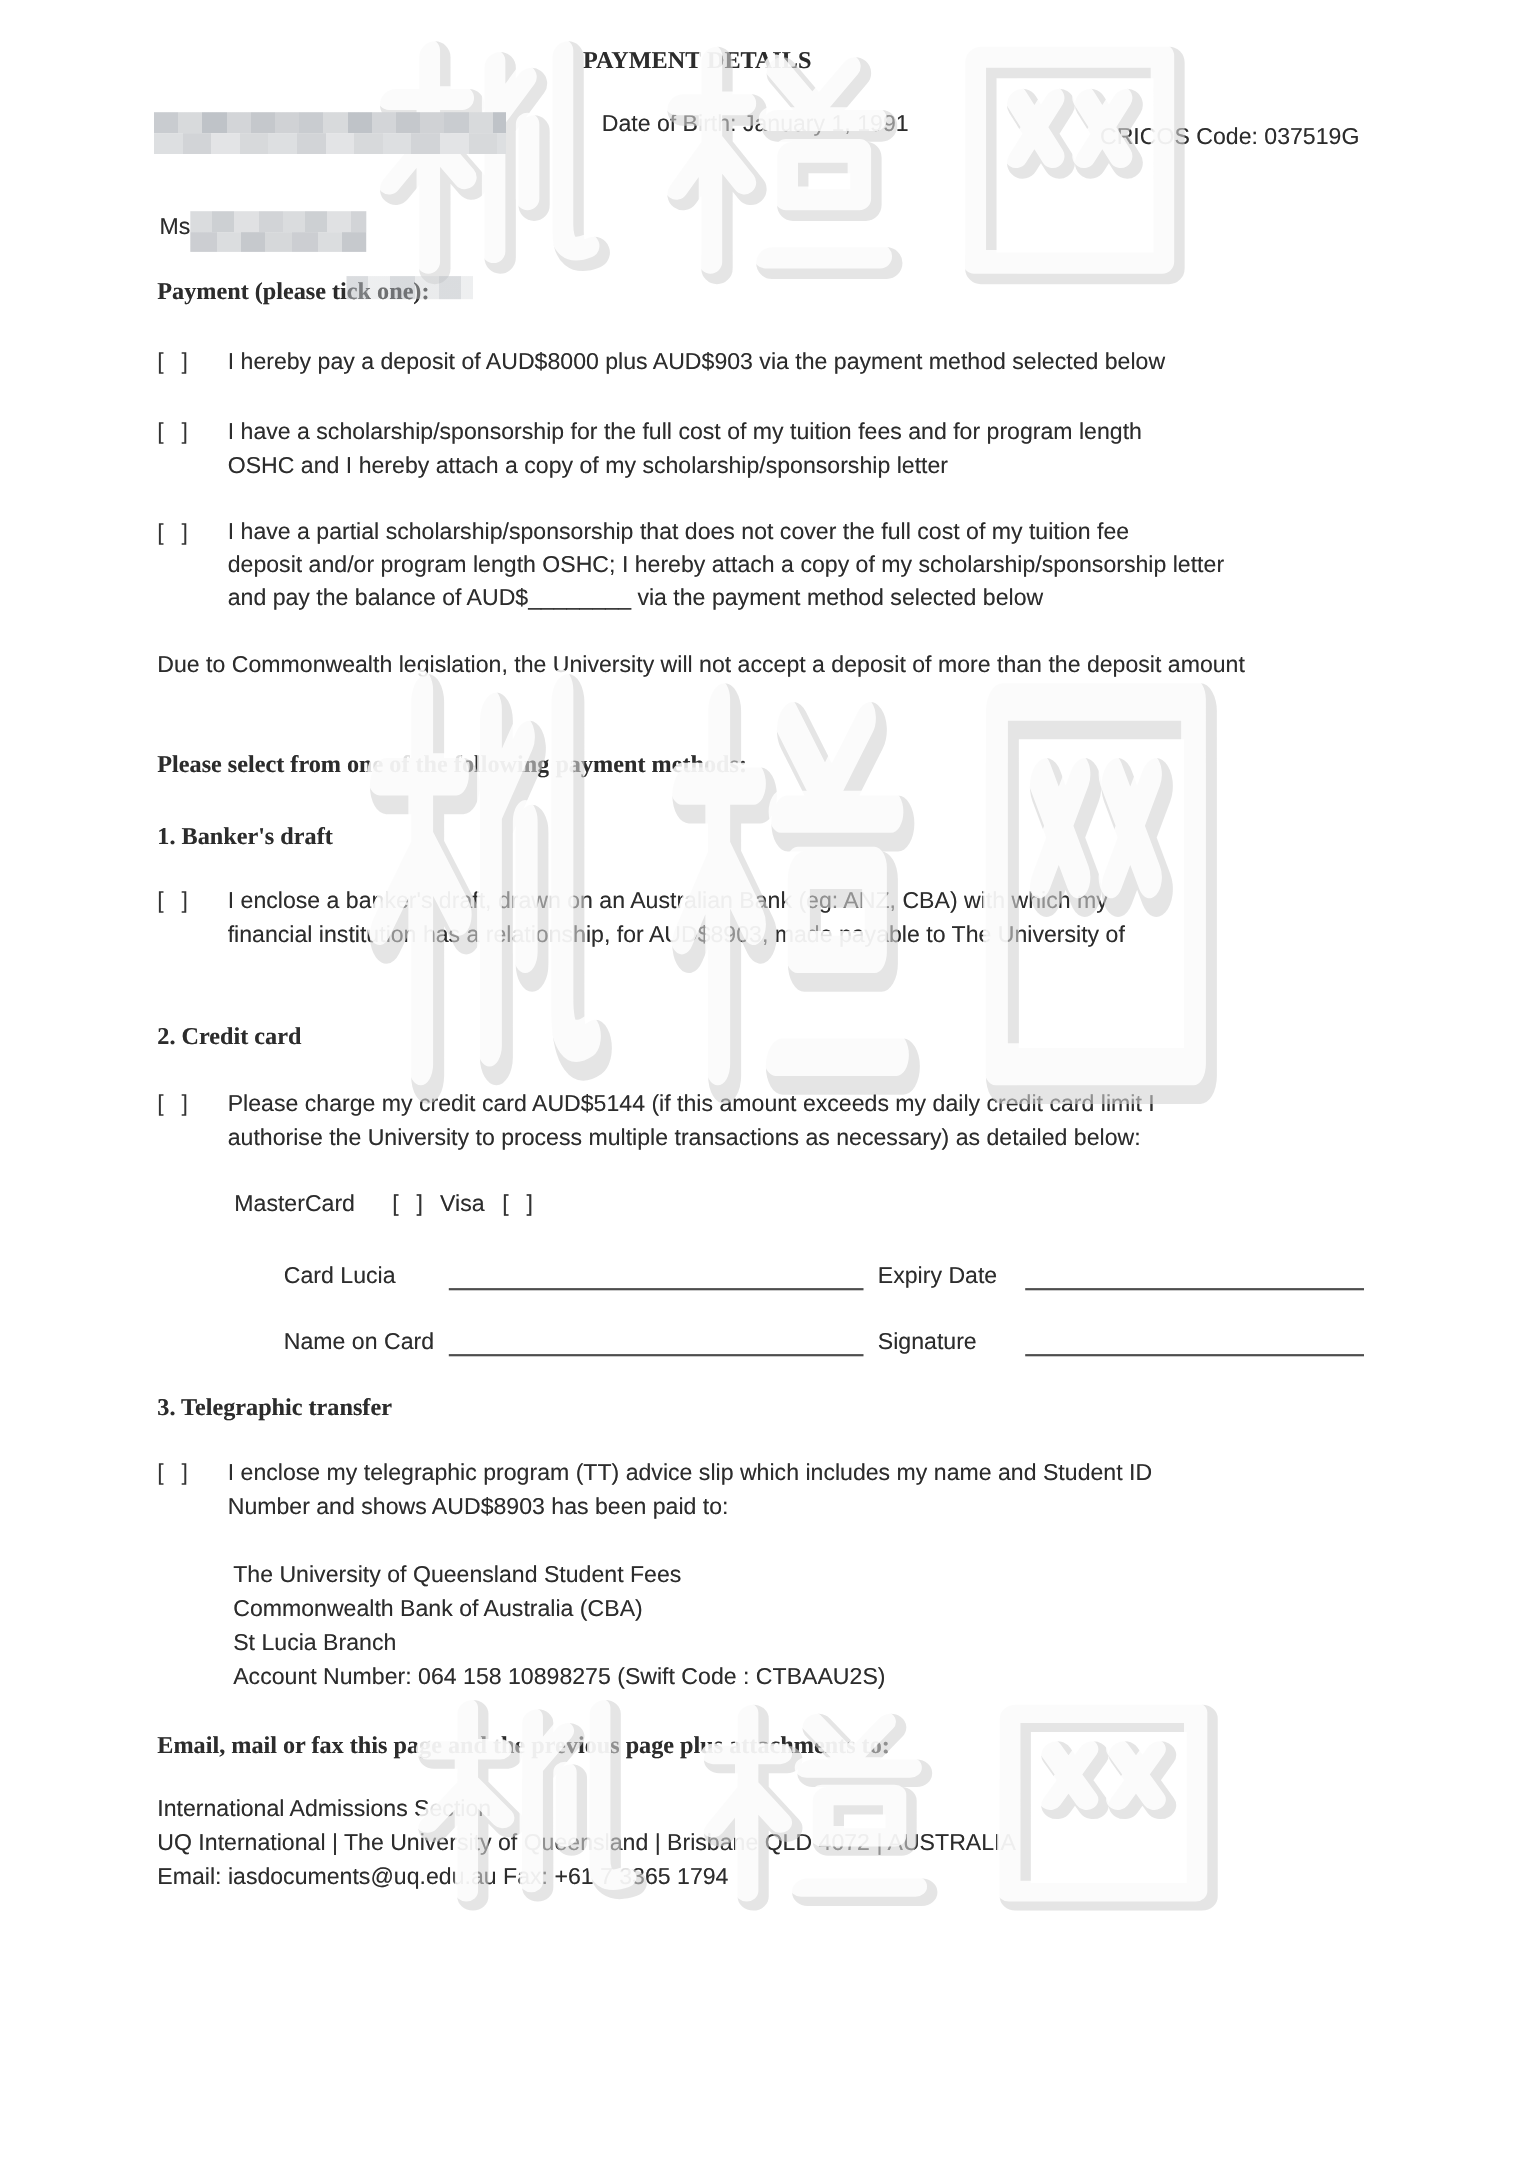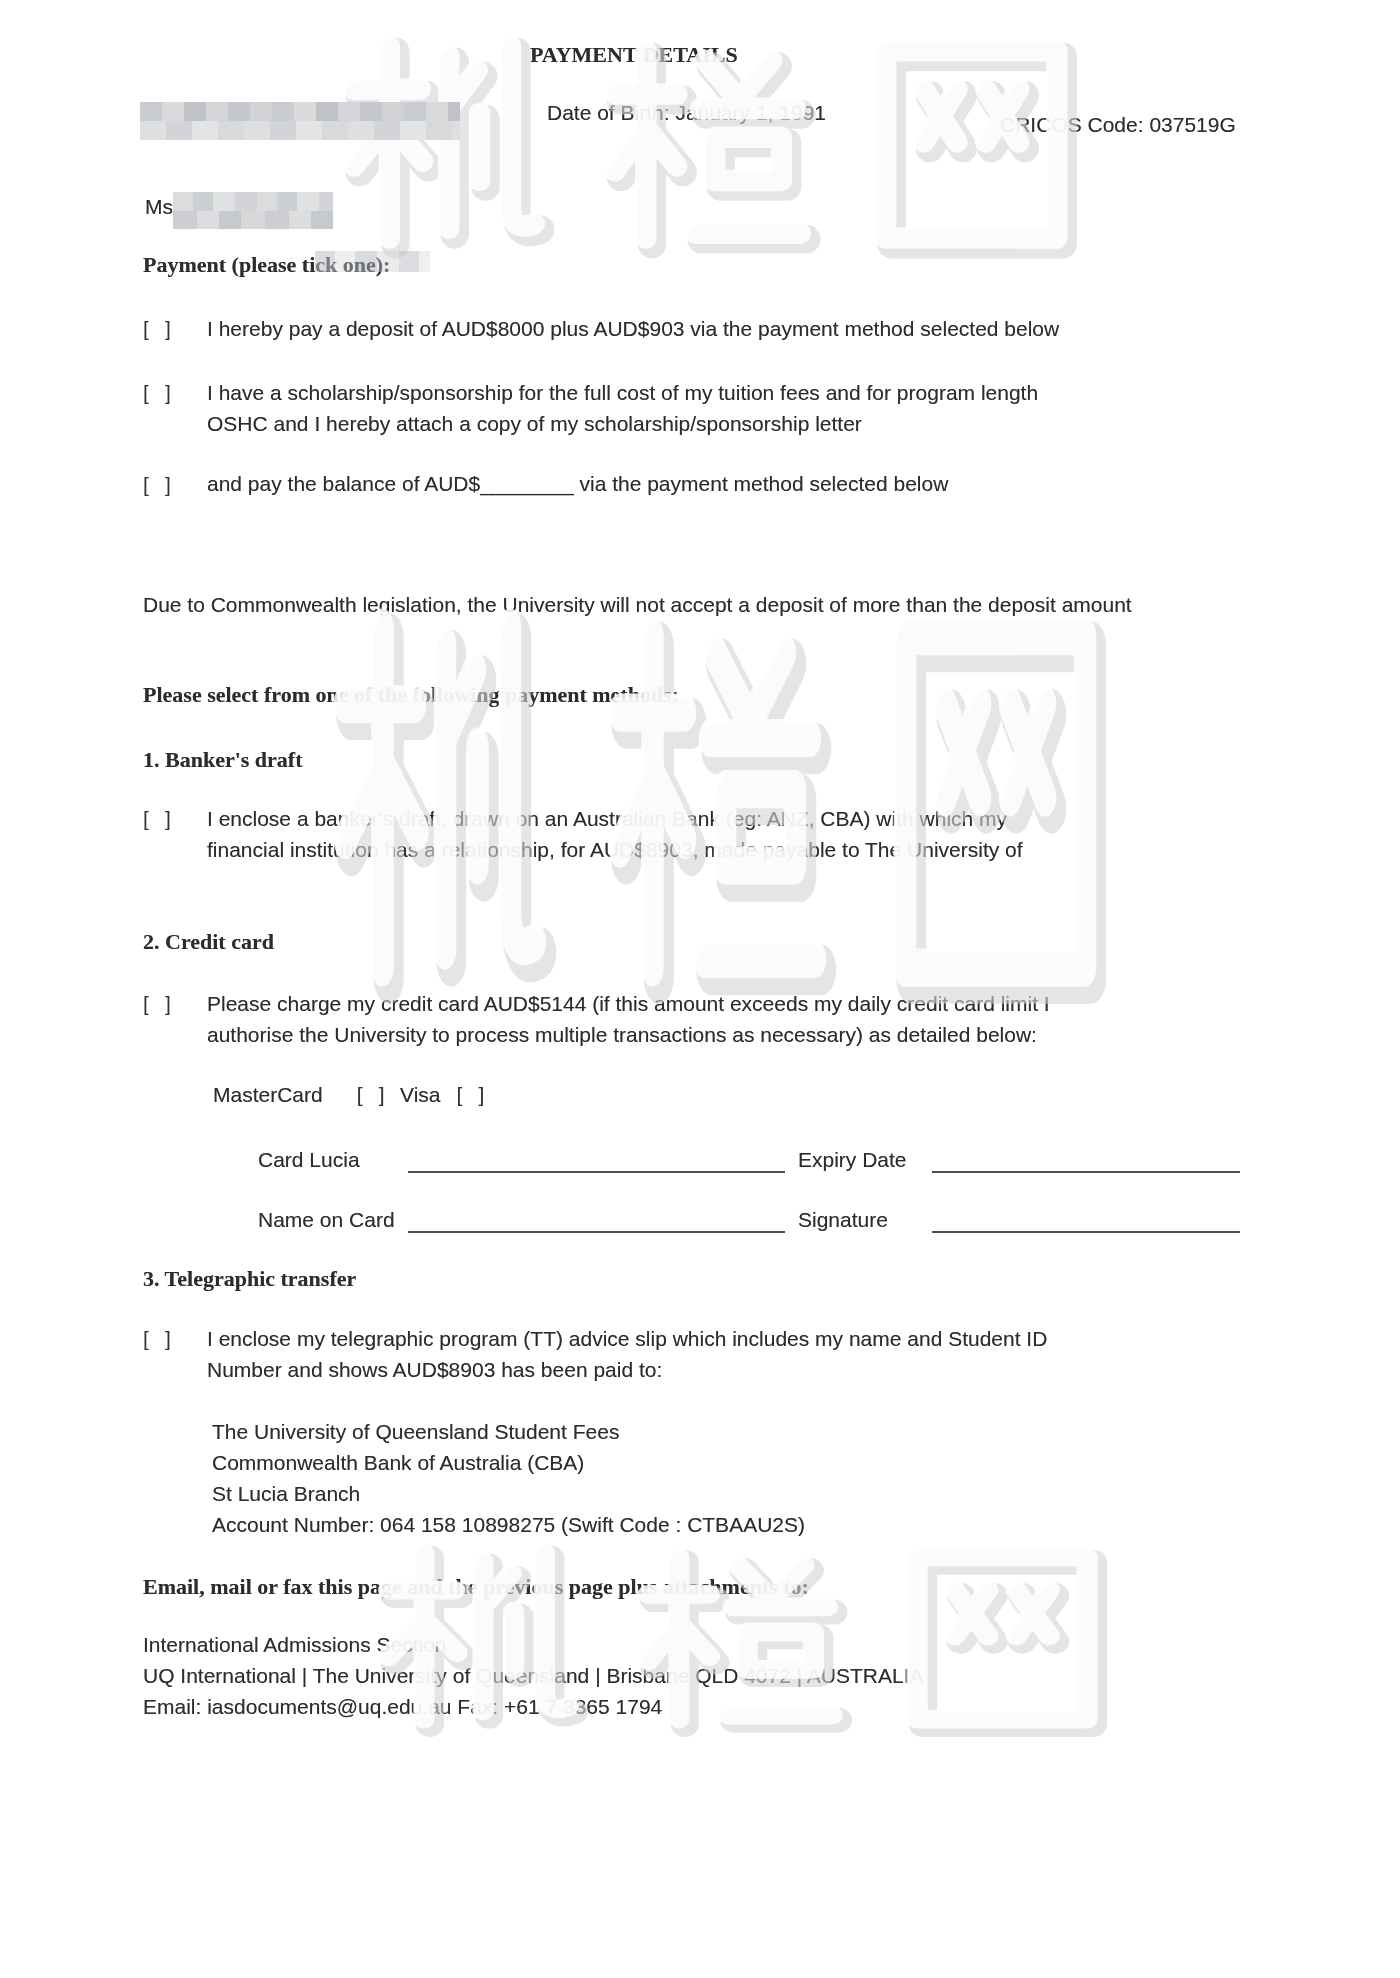--- a/index.html
+++ b/index.html
@@ -90,20 +90,22 @@
       <span class="cb">[  ]</span>
       <div class="t multi lh31">
         <div>I have a scholarship/sponsorship for the full cost of my tuition fees and for program length</div>
         <div>OSHC and I hereby attach a copy of my scholarship/sponsorship letter</div>
       </div>
     </div>
 
     <div class="abs opt" style="left:143px;top:469px">
       <span class="cb">[  ]</span>
       <div class="t multi lh30">
+        <div>I have a partial scholarship/sponsorship that does not cover the full cost of my tuition fee</div>
+        <div>deposit and/or program length OSHC; I hereby attach a copy of my scholarship/sponsorship letter</div>
         <div>and pay the balance of AUD$________ via the payment method selected below</div>
       </div>
     </div>
 
     <div class="abs t multi lh30" style="left:143px;top:590px">
       <div>Due to Commonwealth legislation, the University will not accept a deposit of more than the deposit amount</div>
     </div>
 
     <div class="abs t h b" style="left:143px;top:682px">Please select from one of the following payment methods:</div>
 

